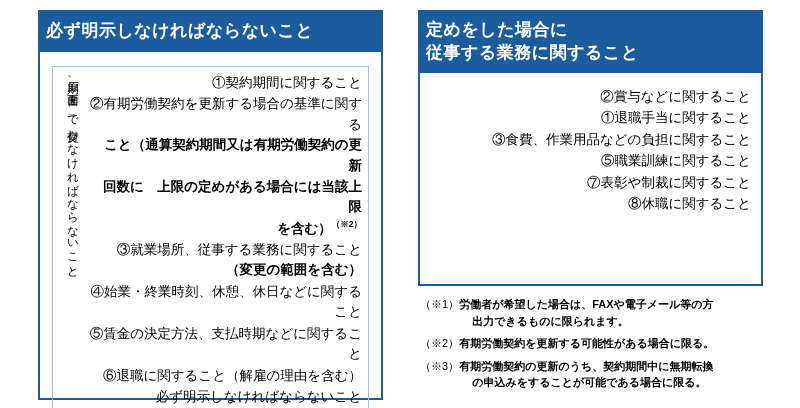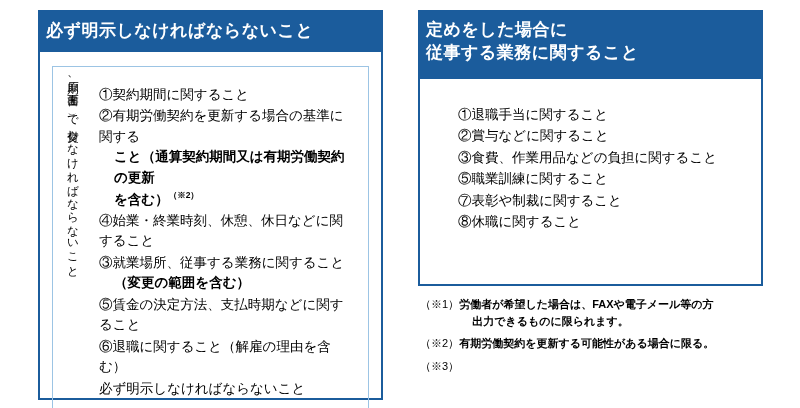--- a/index.html
+++ b/index.html
@@ -43,21 +43,21 @@
     background: #1b5c9c;
     color: #ffffff;
     font-weight: bold;
     font-size: 17px;
     text-align: left;
     padding: 8px 6px 9px 6px;
     line-height: 1.35;
     letter-spacing: 0.5px;
   }
   .panel-header.two-line {
-    padding: 7px 6px 14px 6px;
+    padding: 7px 6px 8px 6px;
   }
   .panel-body {
     padding: 10px 10px 8px 10px;
     font-size: 13.5px;
     line-height: 1.55;
   }
 
   
   .inner-frame {
     position: relative;
@@ -80,22 +80,23 @@
     letter-spacing: 0.5px;
     white-space: nowrap;
     color: #000000;
   }
   .vertical-label .small-note {
     font-size: 8.5px;
   }
 
   ul.items {
     list-style: none;
-    margin: 12px;
+    margin: 0;
     padding: 0;
+    text-align: right;
   }
   ul.items li {
     font-size: 13.5px;
     line-height: 1.52;
     margin: 0 0 1px 0;
     text-indent: 0;
     padding-left: 0;
   }
   .sup {
     font-size: 8.5px;
@@ -150,28 +151,29 @@
       <div class="inner-frame">
         <div class="vertical-label"><span>原則、書面</span><span class="small-note">（※1）</span><span>で交付しなければならないこと</span></div>
 
         <ul class="items">
           <li>
             <span>①契約期間に関すること</span>
           </li>
           <li>
             <span>②有期労働契約を更新する場合の基準に関する</span>
             <span class="indent1">こと（通算契約期間又は有期労働契約の更新</span>
+            <span class="indent1">回数に　上限の定めがある場合には当該上限</span>
             <span class="indent1"><span>を含む）</span><span class="sup">（※2）</span></span>
-          </li>
-          <li>
-            <span>④始業・終業時刻、休憩、休日などに関すること</span>
           </li>
           <li>
             <span>③就業場所、従事する業務に関すること</span>
             <span class="indent1">（変更の範囲を含む）</span>
+          </li>
+          <li>
+            <span>④始業・終業時刻、休憩、休日などに関すること</span>
           </li>
           <li>
             <span>⑤賃金の決定方法、支払時期などに関すること</span>
           </li>
           <li>
             <span>⑥退職に関すること（解雇の理由を含む）</span>
           </li>
           <li>
             <span>必ず明示しなければならないこと</span>
             <span class="indent2"></span>
@@ -182,22 +184,22 @@
     </div>
   </div>
 
   <div class="panel panel-right">
     <div class="panel-header two-line">
       <div>定めをした場合に</div>
       <div>従事する業務に関すること</div>
     </div>
     <div class="panel-body" style="padding-top:14px;padding-left:26px;">
       <ul class="items">
+        <li>②賞与などに関すること</li>
         <li>①退職手当に関すること</li>
-        <li>②賞与などに関すること</li>
         <li>③食費、作業用品などの負担に関すること</li>
         <li>⑤職業訓練に関すること</li>
         <li>⑦表彰や制裁に関すること</li>
         <li>⑧休職に関すること</li>
       </ul>
     </div>
   </div>
 
   <div class="notes">
     <div class="note">
@@ -208,16 +210,20 @@
       </span>
     </div>
     <div class="note">
       <span class="note-mark">（※2）</span>
       <span class="note-text">
         <span>有期労働契約を更新する可能性がある場合に限る。</span>
       </span>
     </div>
     <div class="note">
       <span class="note-mark">（※3）</span>
+      <span class="note-text">
+        <span>有期労働契約の更新のうち、契約期間中に無期転換</span>
+        <span class="cont">の申込みをすることが可能である場合に限る。</span>
+      </span>
     </div>
   </div>
 
 </div>
 
 </body></html>

